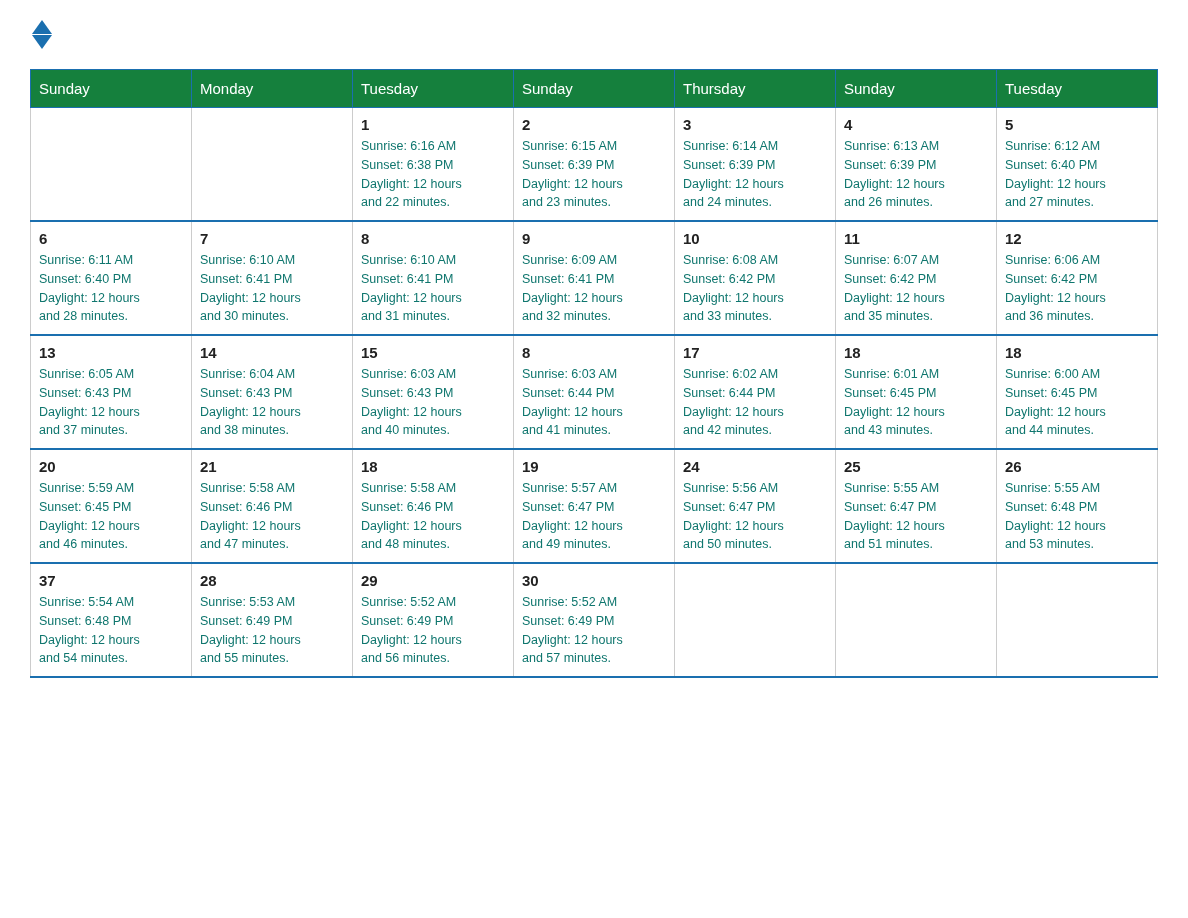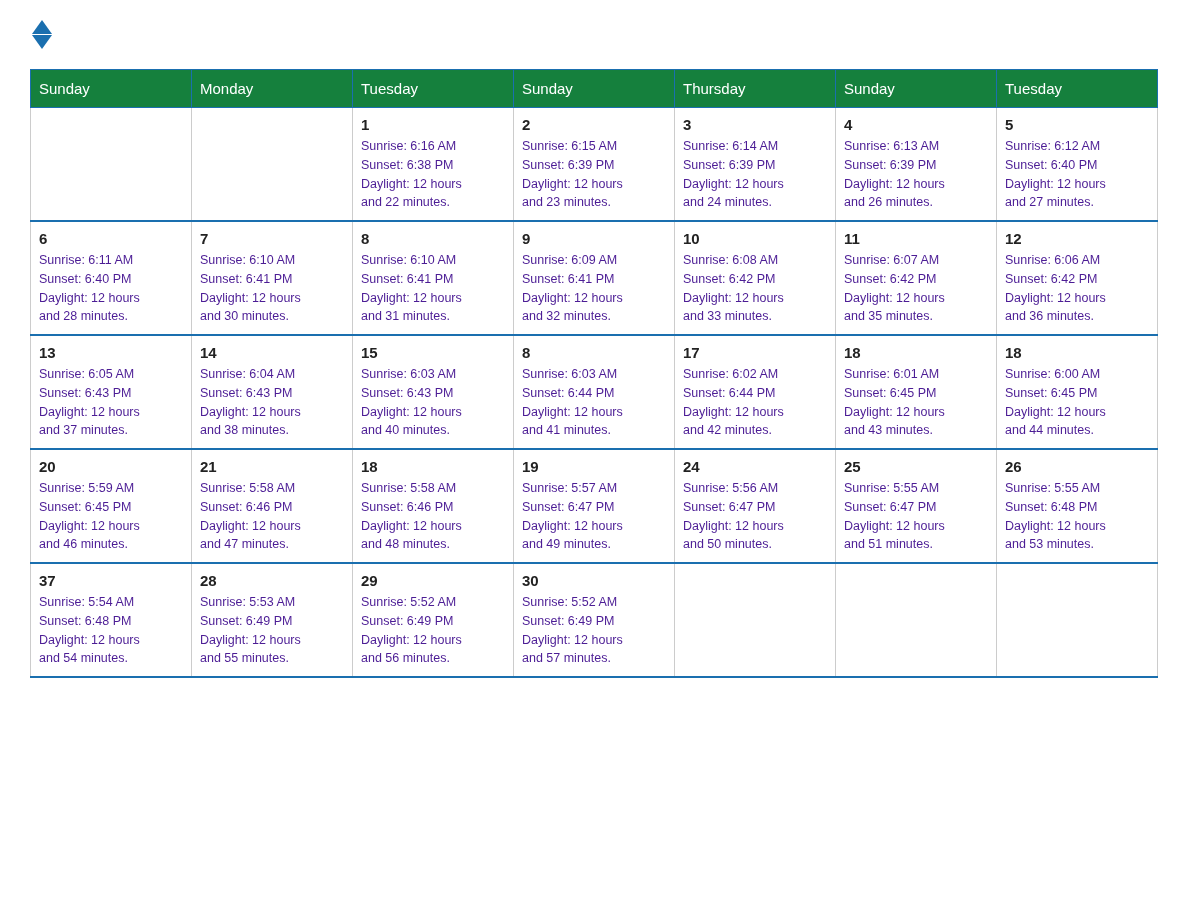--- a/index.html
+++ b/index.html
@@ -74,21 +74,21 @@
     }
     .day-number {
       font-size: 15px;
       font-weight: bold;
       color: #222;
       display: block;
       margin-bottom: 4px;
     }
     .day-info {
       font-size: 12.5px;
-      color: #4c1d95;
+      color: #0f766e;
       line-height: 1.5;
     }
     .empty-cell {
       background: #fff;
     }
   </style>
 </head>
 <body>
 
 <div class="header">

